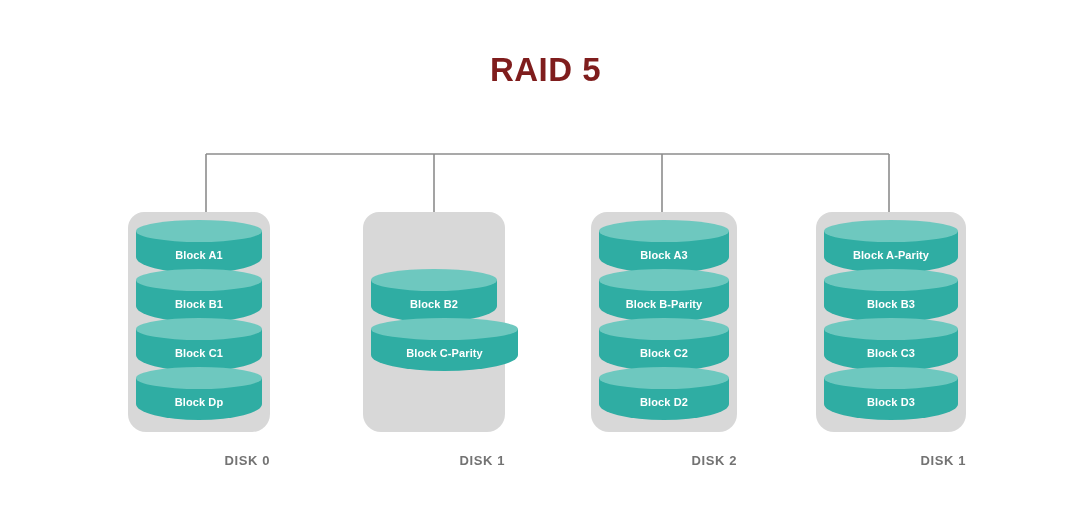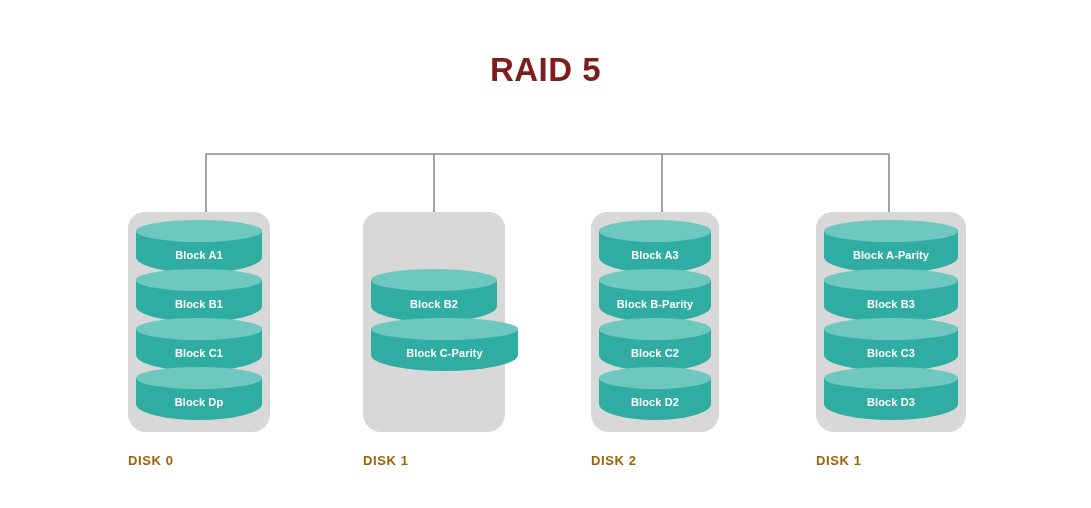--- a/index.html
+++ b/index.html
@@ -103,24 +103,24 @@
     padding-top: 13px;
     box-sizing: border-box;
     white-space: nowrap;
   }
 
   
   .disk-caption {
     position: absolute;
     left: 0;
     width: 100%;
-    text-align: left;
+    text-align: right;
     font-size: 13px;
     font-weight: bold;
-    color: #a16207;
+    color: #737373;
     letter-spacing: 0.6px;
   }
 </style>
 </head>
 <body>
 
 <div id="diagram-root">
 
   <div class="diagram-title">RAID 5</div>
 
@@ -172,21 +172,21 @@
             </div>
             <div class="block" style="top: 98px; width: 100%; z-index: 12; padding-left: 21px;">
               <div class="block-body"></div>
               <div class="block-top"></div>
               <div class="block-label">Block C-Parity</div>
             </div>
           </div>
         </div>
         <div class="disk-caption" style="top: 241px;">DISK 1</div>
       </div>
-      <div class="disk" style="left: 591px; width: 128px;">
+      <div class="disk" style="left: 591px; width: 146px;">
         <div class="disk-shell">
           <div class="block-stack" style="height: 203px;">
             <div class="block" style="top: 0px; width: 100%; z-index: 10;">
               <div class="block-body"></div>
               <div class="block-top"></div>
               <div class="block-label">Block A3</div>
             </div>
             <div class="block" style="top: 49px; width: 100%; z-index: 11; text-align: right;">
               <div class="block-body"></div>
               <div class="block-top"></div>

